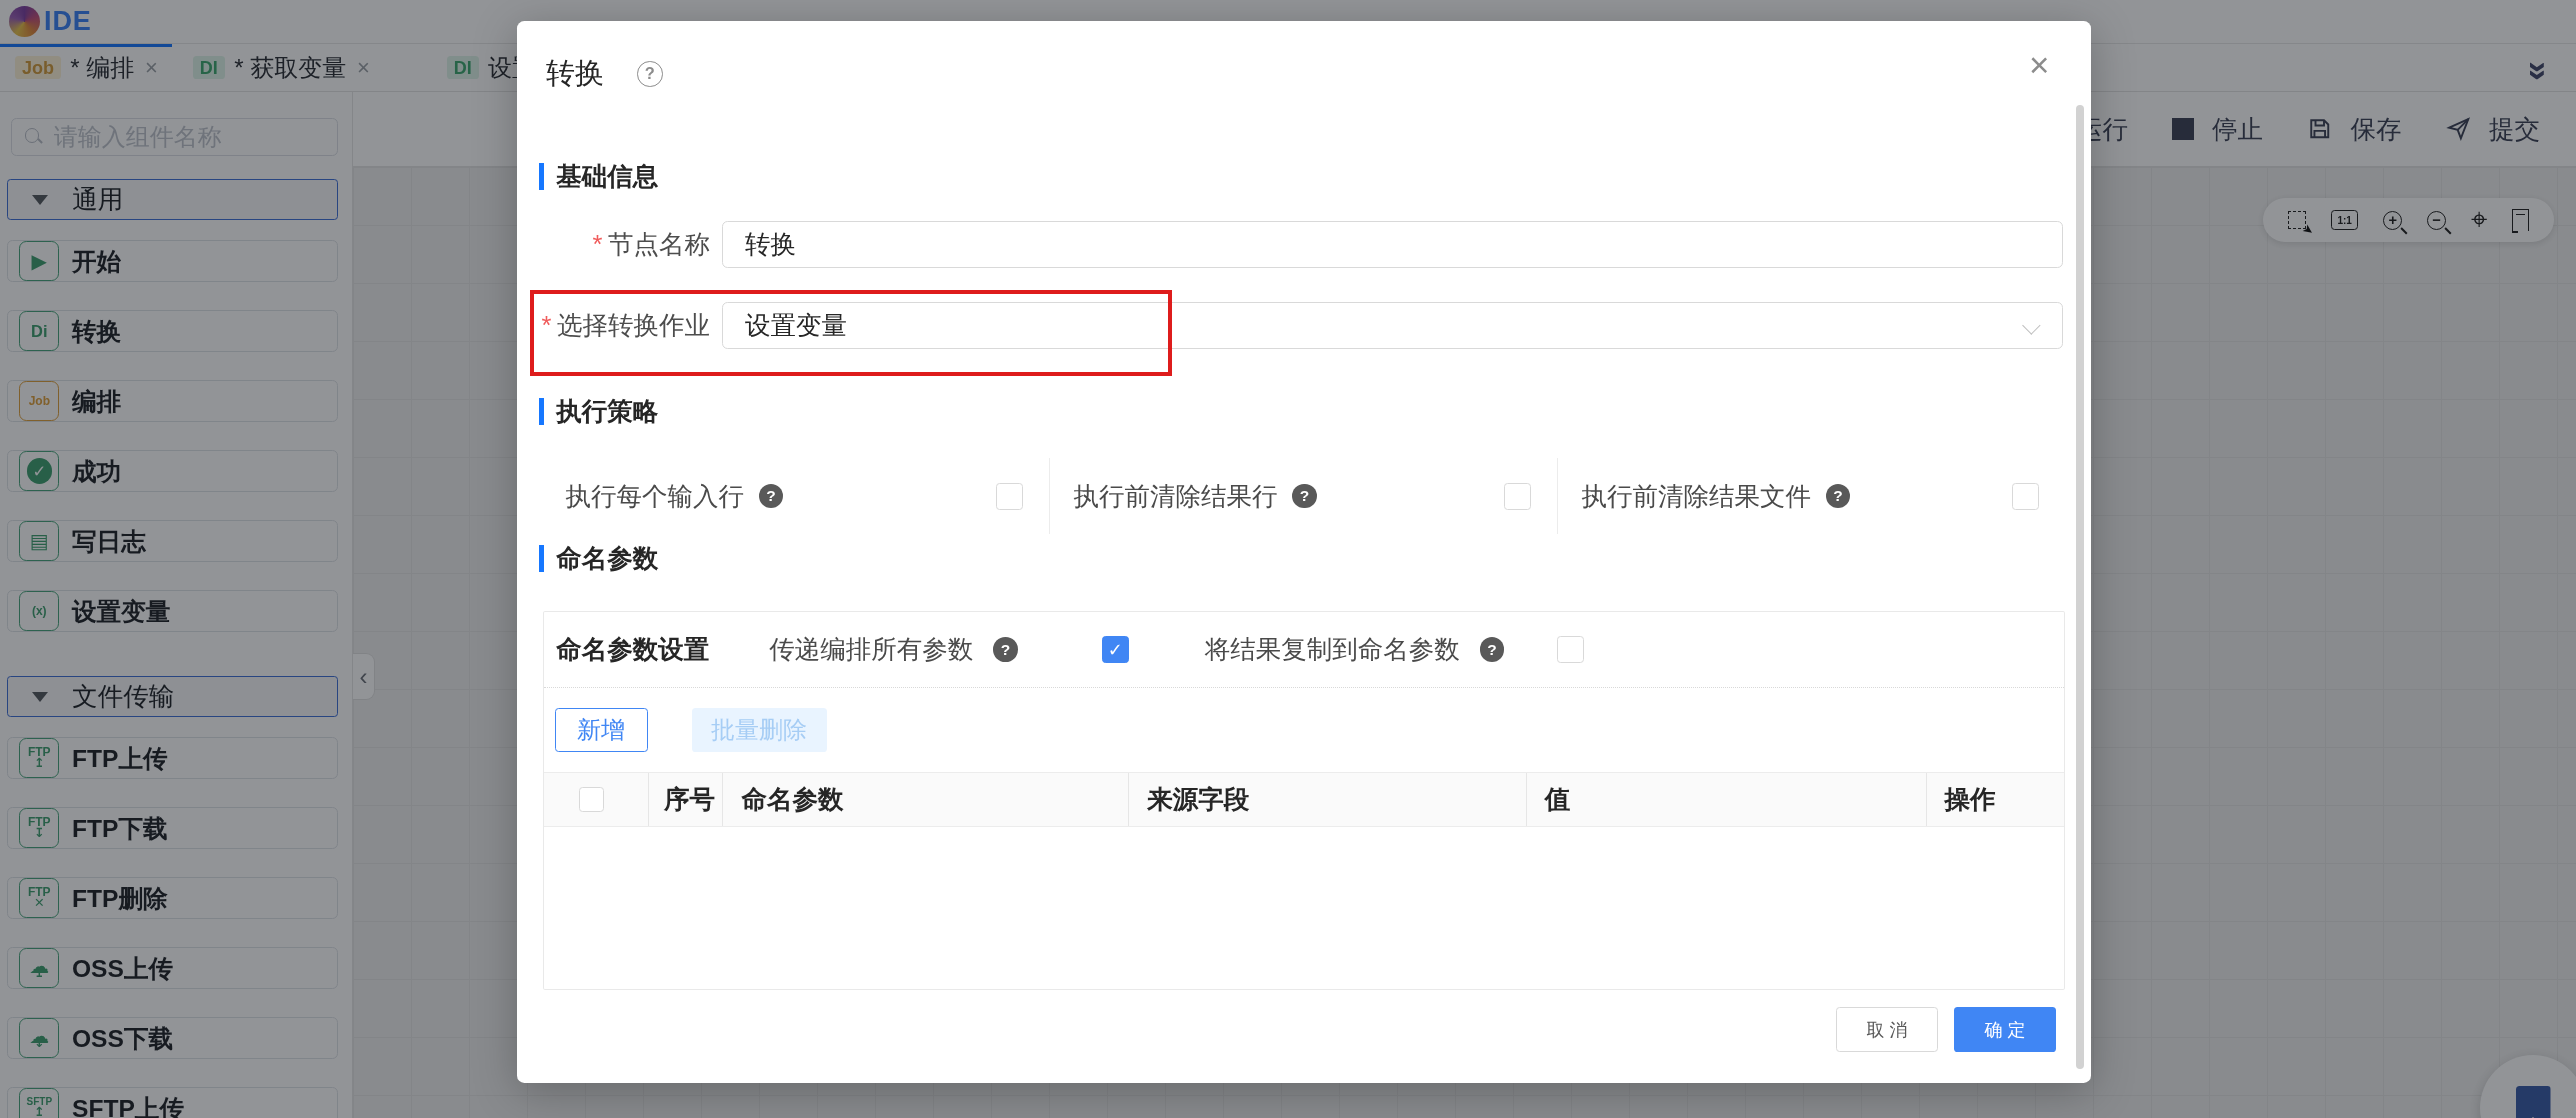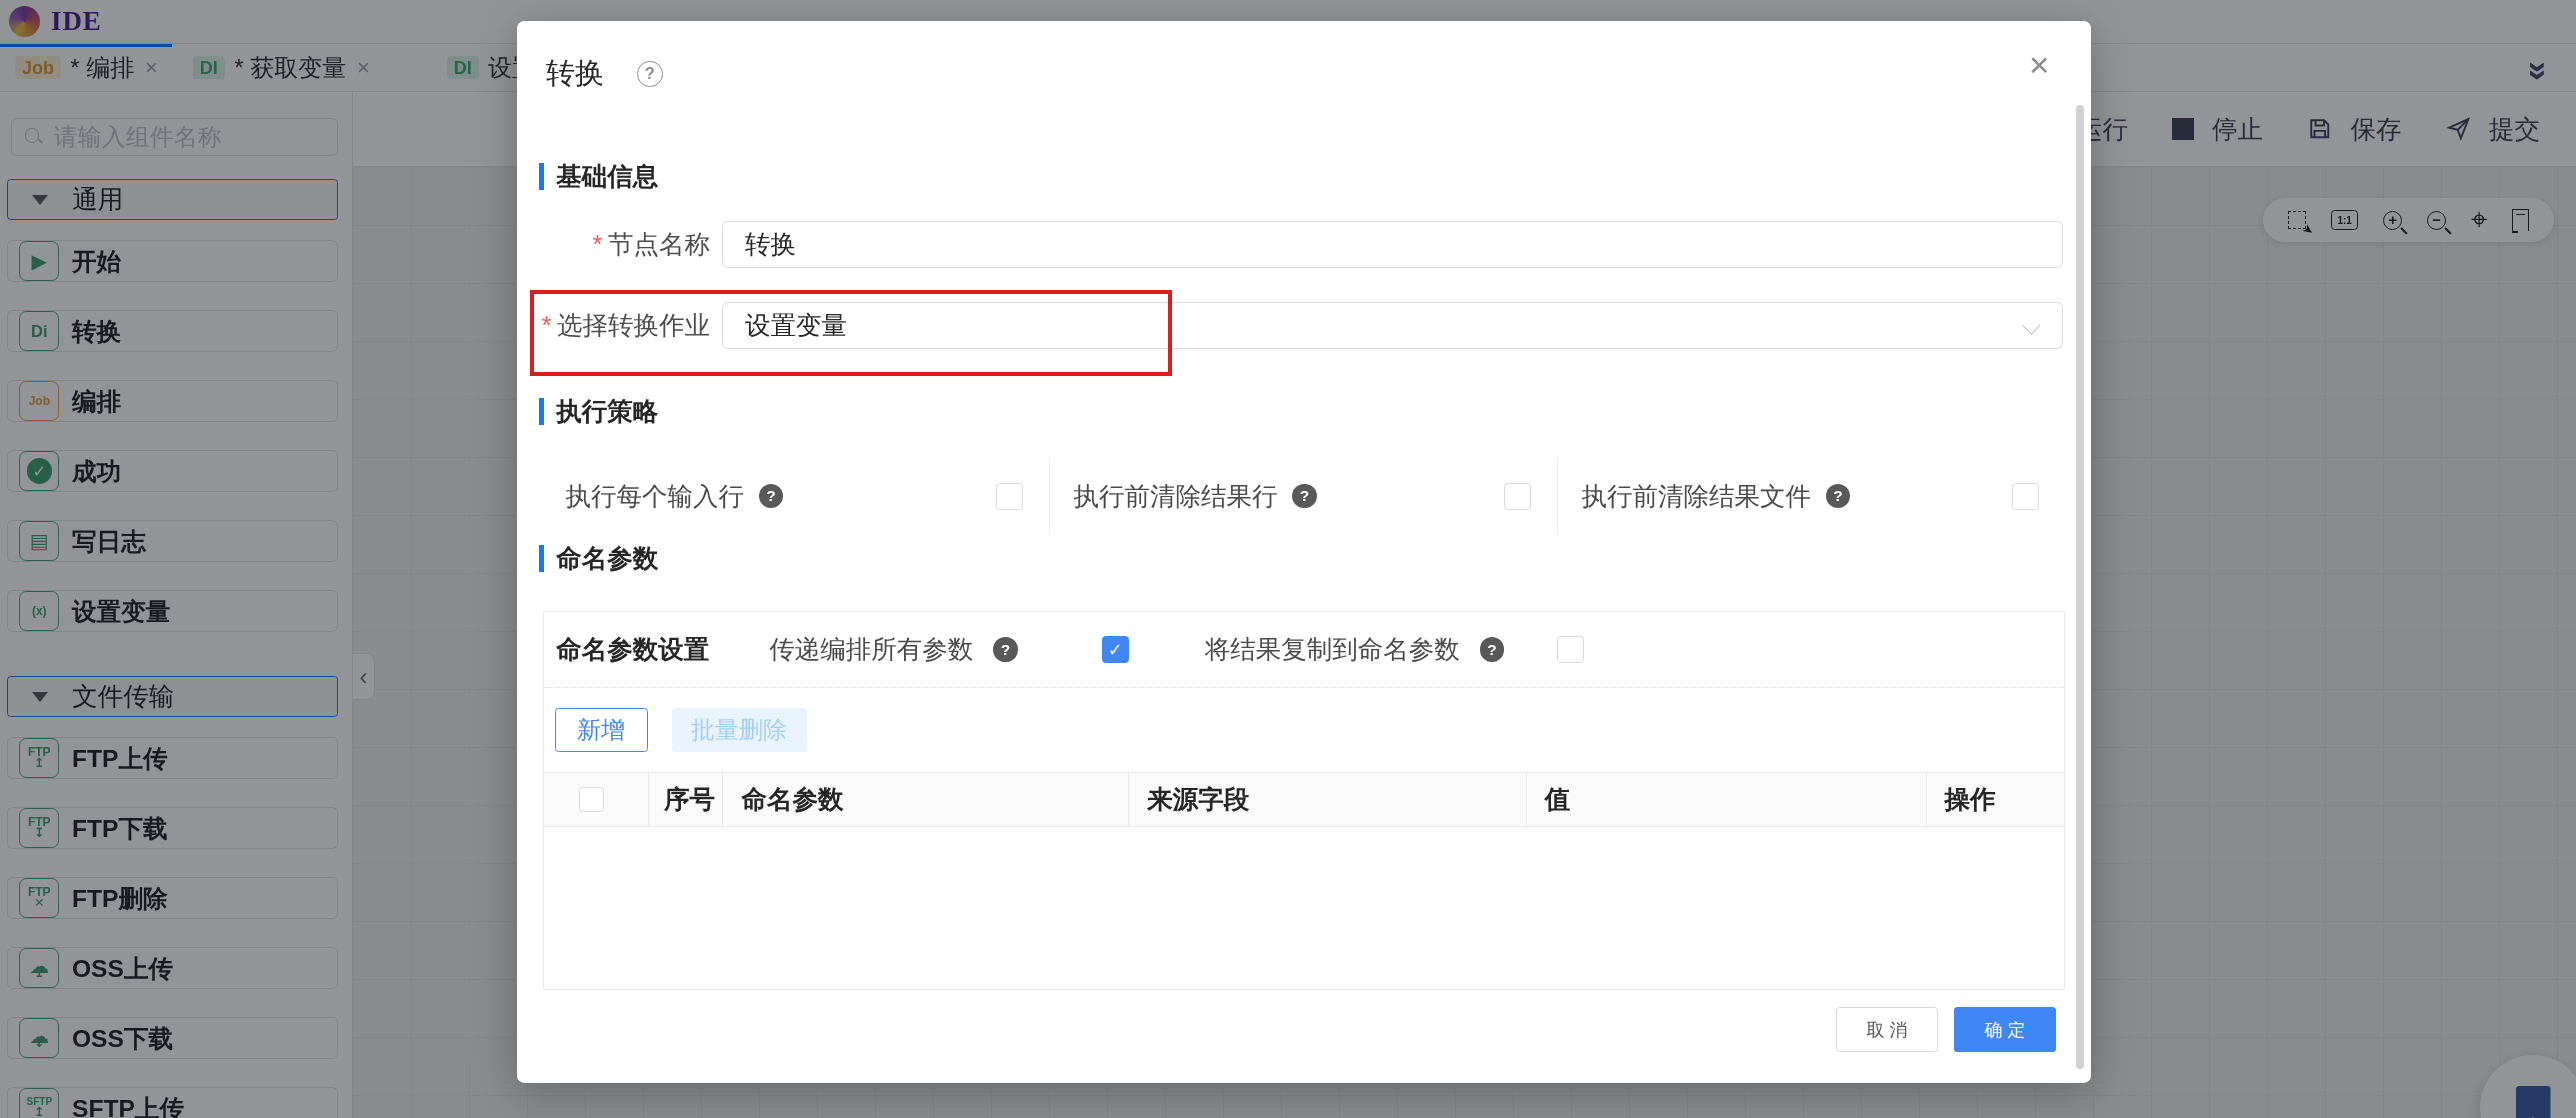--- a/index.html
+++ b/index.html
@@ -2,21 +2,21 @@
 <html style="font-size:14.6px"><head>
 <meta charset="utf-8">
 <style>
   * { box-sizing: border-box; margin: 0; padding: 0; }
   body { font-family: "Liberation Sans", "DejaVu Sans", sans-serif; background:#fff; }
   .app { position:relative; width:2576px; height:1119px; overflow:hidden; background:#fff; }
 
   
   .hdr { position:absolute; left:0; top:0; width:100%; height:44px; background:#fff; border-bottom:0.9px solid #e8e8e8; display:flex; align-items:center; padding-left:9px; }
   .logo { width:31px; height:31px; border-radius:50%; background:conic-gradient(#7b3fa0,#c24f79,#e08a3c,#e8c44b,#9a5fb5,#7b3fa0); }
-  .app-title { font-size:27px; font-weight:700; color:#4c1d95; margin-left:11px; letter-spacing:0.9px;font-family:Liberation Serif, serif; }
+  .app-title { font-size:27px; font-weight:700; color:#3b82f6; margin-left:4px; letter-spacing:0.9px; }
 
   
   .tabbar { position:absolute; left:0; top:44px; width:100%; height:48px; background:#fff; border-bottom:0.9px solid #e4e4e4; display:flex; align-items:center; }
   .tab { position:relative; height:48px; display:flex; align-items:center; gap:9px; padding:0 14.6px; margin-right:5.5px; }
   .tab.active::before { content:""; position:absolute; left:0; top:0; width:100%; height:3.6px; background:#1677ff; }
   .tab.t3 { margin-left:42px; }
   .badge { font-size:18px; font-weight:700; border-radius:3.6px; padding:2.7px 7.3px; line-height:1; }
   .badge.job { background:#fdf3d8; color:#d29b3c; }
   .badge.di  { background:#dff5e9; color:#3ca86f; }
   .tab-label { font-size:24px; color:#2b2f36; }
@@ -99,21 +99,21 @@
   .cb.checked { background:#4086f4; border-color:#4086f4; display:flex; align-items:center; justify-content:center; }
   .cb.checked::after { content:"✓"; color:#fff; font-size:18px; font-weight:700; }
   .scol .cb { margin-left:auto; margin-right:25.5px; }
   .ppanel { position:absolute; left:25.5px; top:590px; width:1522px; height:379px; border:0.9px solid #e9e9e9; border-radius:1.8px; }
   .prow1 { height:76px; display:flex; align-items:center; padding-left:12.7px; border-bottom:1.8px dotted #d9d9d9; }
   .pset { font-size:25.5px; font-weight:700; color:#262626; }
   .pl1 { margin-left:60px; } .ph1 { margin-left:20px; } .pc1 { margin-left:84px; }
   .pl2 { margin-left:76px; } .ph2 { margin-left:20px; } .pc2 { margin-left:53px; }
   .pactions { position:absolute; left:11px; top:96px; display:flex; gap:24px; }
   .btn-add { width:93px; height:44px; border:1.8px solid #4086f4; border-radius:3.6px; background:#fff; color:#4086f4; font-size:24px; display:flex; align-items:center; justify-content:center; }
-  .btn-bdel { width:135px; height:44px; border:none; border-radius:3.6px; background:#e9f4ff; color:#a6cdf5; font-size:24px; display:flex; align-items:center; justify-content:center; }
+  .btn-bdel { width:135px; height:44px; border:none; border-radius:3.6px; background:#e9f4ff; color:#a6cdf5; font-size:24px; display:flex; align-items:center; justify-content:center;margin-left:20px; }
   .thead { position:absolute; left:0; top:160px; width:100%; height:55px; background:#fafafa; border-top:0.9px solid #ececec; border-bottom:0.9px solid #ececec; display:flex; align-items:center; font-size:25.5px; font-weight:700; color:#262626; }
   .th { height:100%; display:flex; align-items:center; padding-left:18px; border-right:0.9px solid #e6e6e6; }
   .th:last-child { border-right:none; }
   .th.c1 { width:106px; padding-left:35px; } .th.c2 { width:74px; padding-left:14.6px; }
   .th.c3 { width:406px; } .th.c4 { width:398px; } .th.c5 { width:400px; } .th.c6 { width:137px; }
   .empty { position:absolute; left:0; right:0; top:335px; text-align:center; font-size:24px; color:#9aa0a6; }
   .mbtn { position:absolute; top:986px; width:102px; height:45px; border-radius:3.6px; font-size:18px; display:flex; align-items:center; justify-content:center; }
   .btn-cancel { left:1319px; background:#fff; border:1.8px solid #d9d9d9; color:#595959; }
   .btn-ok { left:1437px; background:#4086f4; border:none; color:#fff; }
   .mscroll { position:absolute; left:1559px; top:84px; width:8.2px; height:964px; background:#d2d2d2; border-radius:4.5px; }

